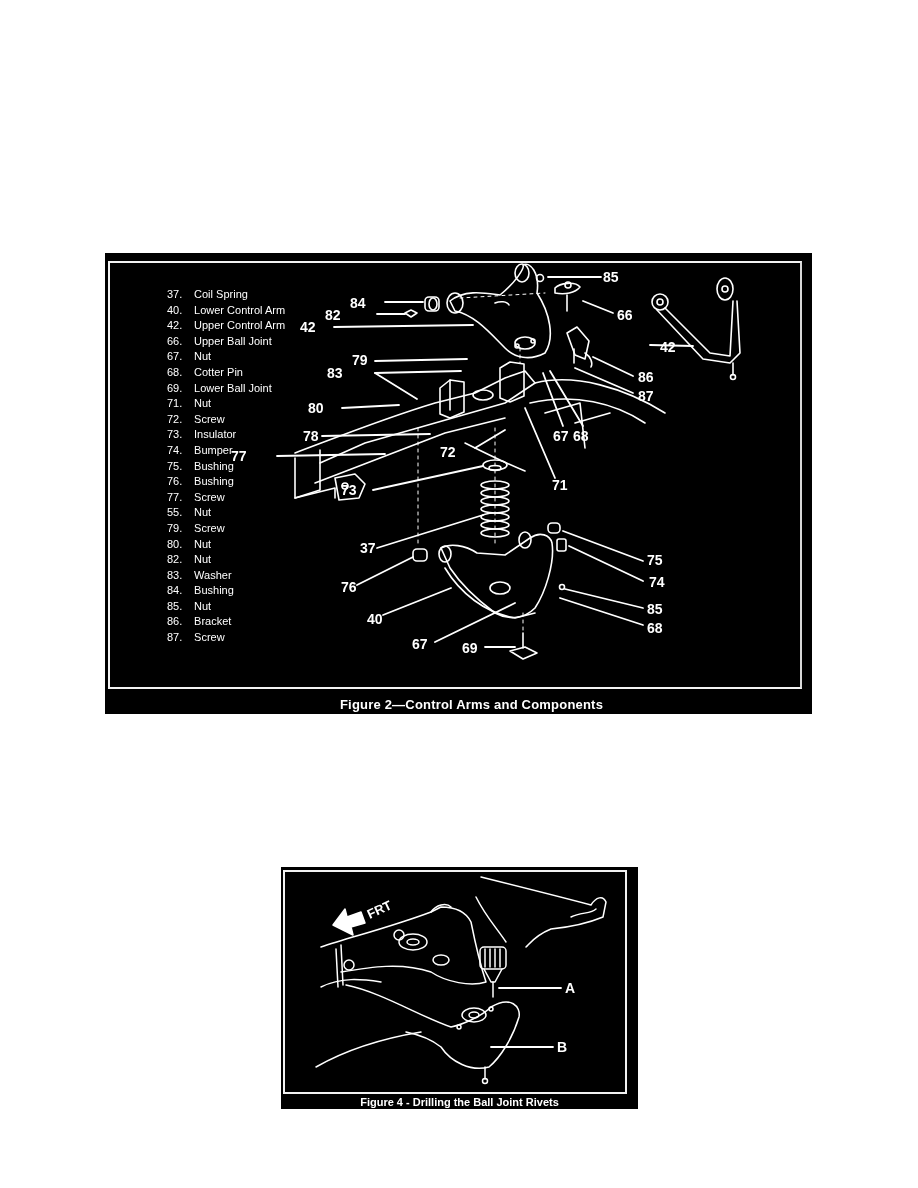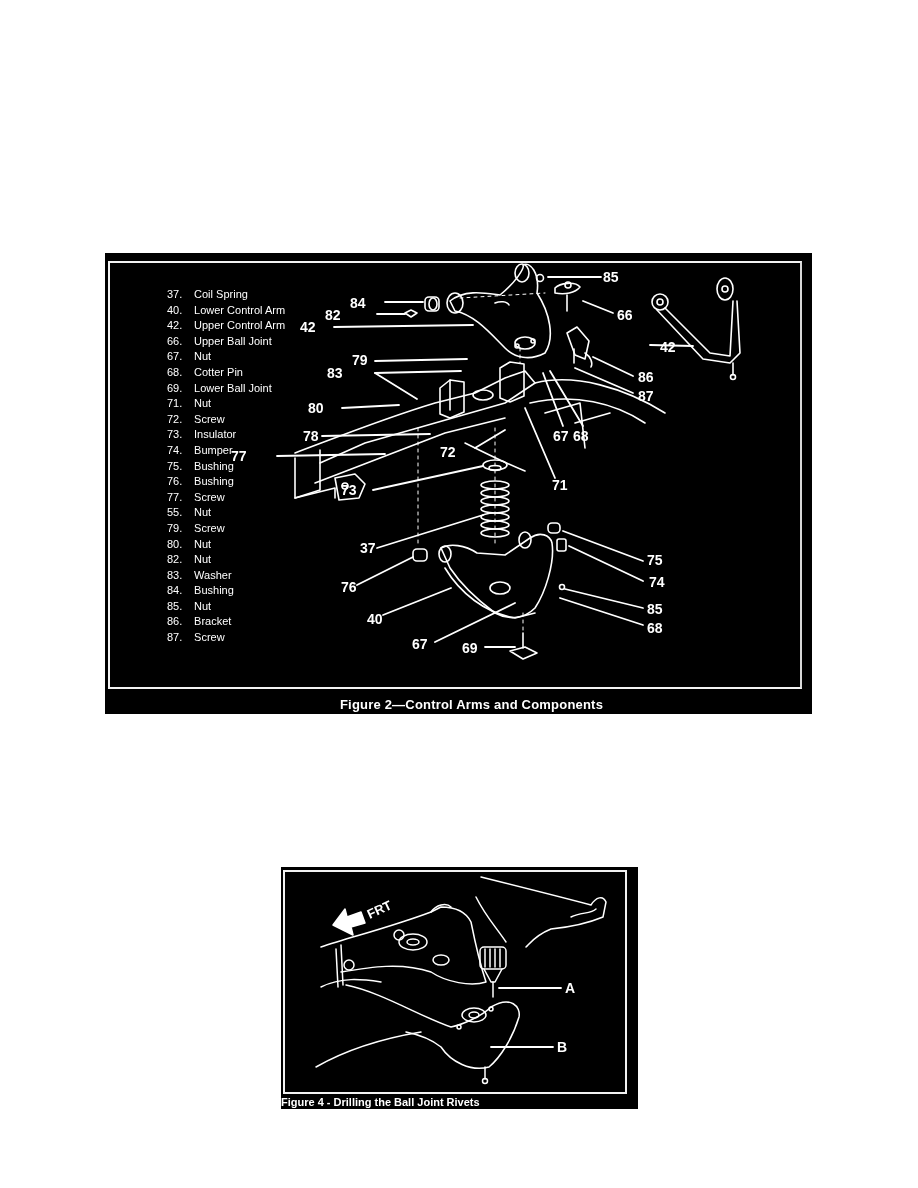--- a/index.html
+++ b/index.html
@@ -12,21 +12,21 @@
   #fig2 .caption { position:absolute; left:0; right:0; bottom:2px; text-align:center;
                    font-size:13px; font-weight:bold; letter-spacing:0.2px;margin-left:26px; }
   .legend { position:absolute; left:38px; top:34px; font-size:11px; font-weight:normal; line-height:15.6px;margin-left:24px; }
   .legend .row { white-space:nowrap; }
   .legend .num { display:inline-block; width:24px; }
   .callout { position:absolute; font-size:14px; font-weight:bold; color:#fff; line-height:14px; }
   svg.art { position:absolute; left:0; top:0; }
   #fig4 { left:281px; top:867px; width:357px; height:242px; }
   #fig4 .frame { position:absolute; left:2px; top:3px; width:344px; height:224px;
                  border:2px solid #f2f2f2; box-sizing:border-box; }
-  #fig4 .caption { position:absolute; left:0; right:0; bottom:1px; text-align:left;
+  #fig4 .caption { position:absolute; left:0; right:0; bottom:1px; text-align:center;
                    font-size:11px; font-weight:bold; }
   #fig4 .notes { position:absolute; left:12px; top:196px; font-size:12px; font-weight:bold; line-height:14px; }
 </style>
 </head>
 <body>
 
 <div id="fig2" class="fig">
   <div class="frame"></div>
 
   <svg class="art" width="707" height="461" viewBox="0 0 707 461" fill="none" stroke="#fff" stroke-width="1.6" stroke-linecap="round" stroke-linejoin="round">

